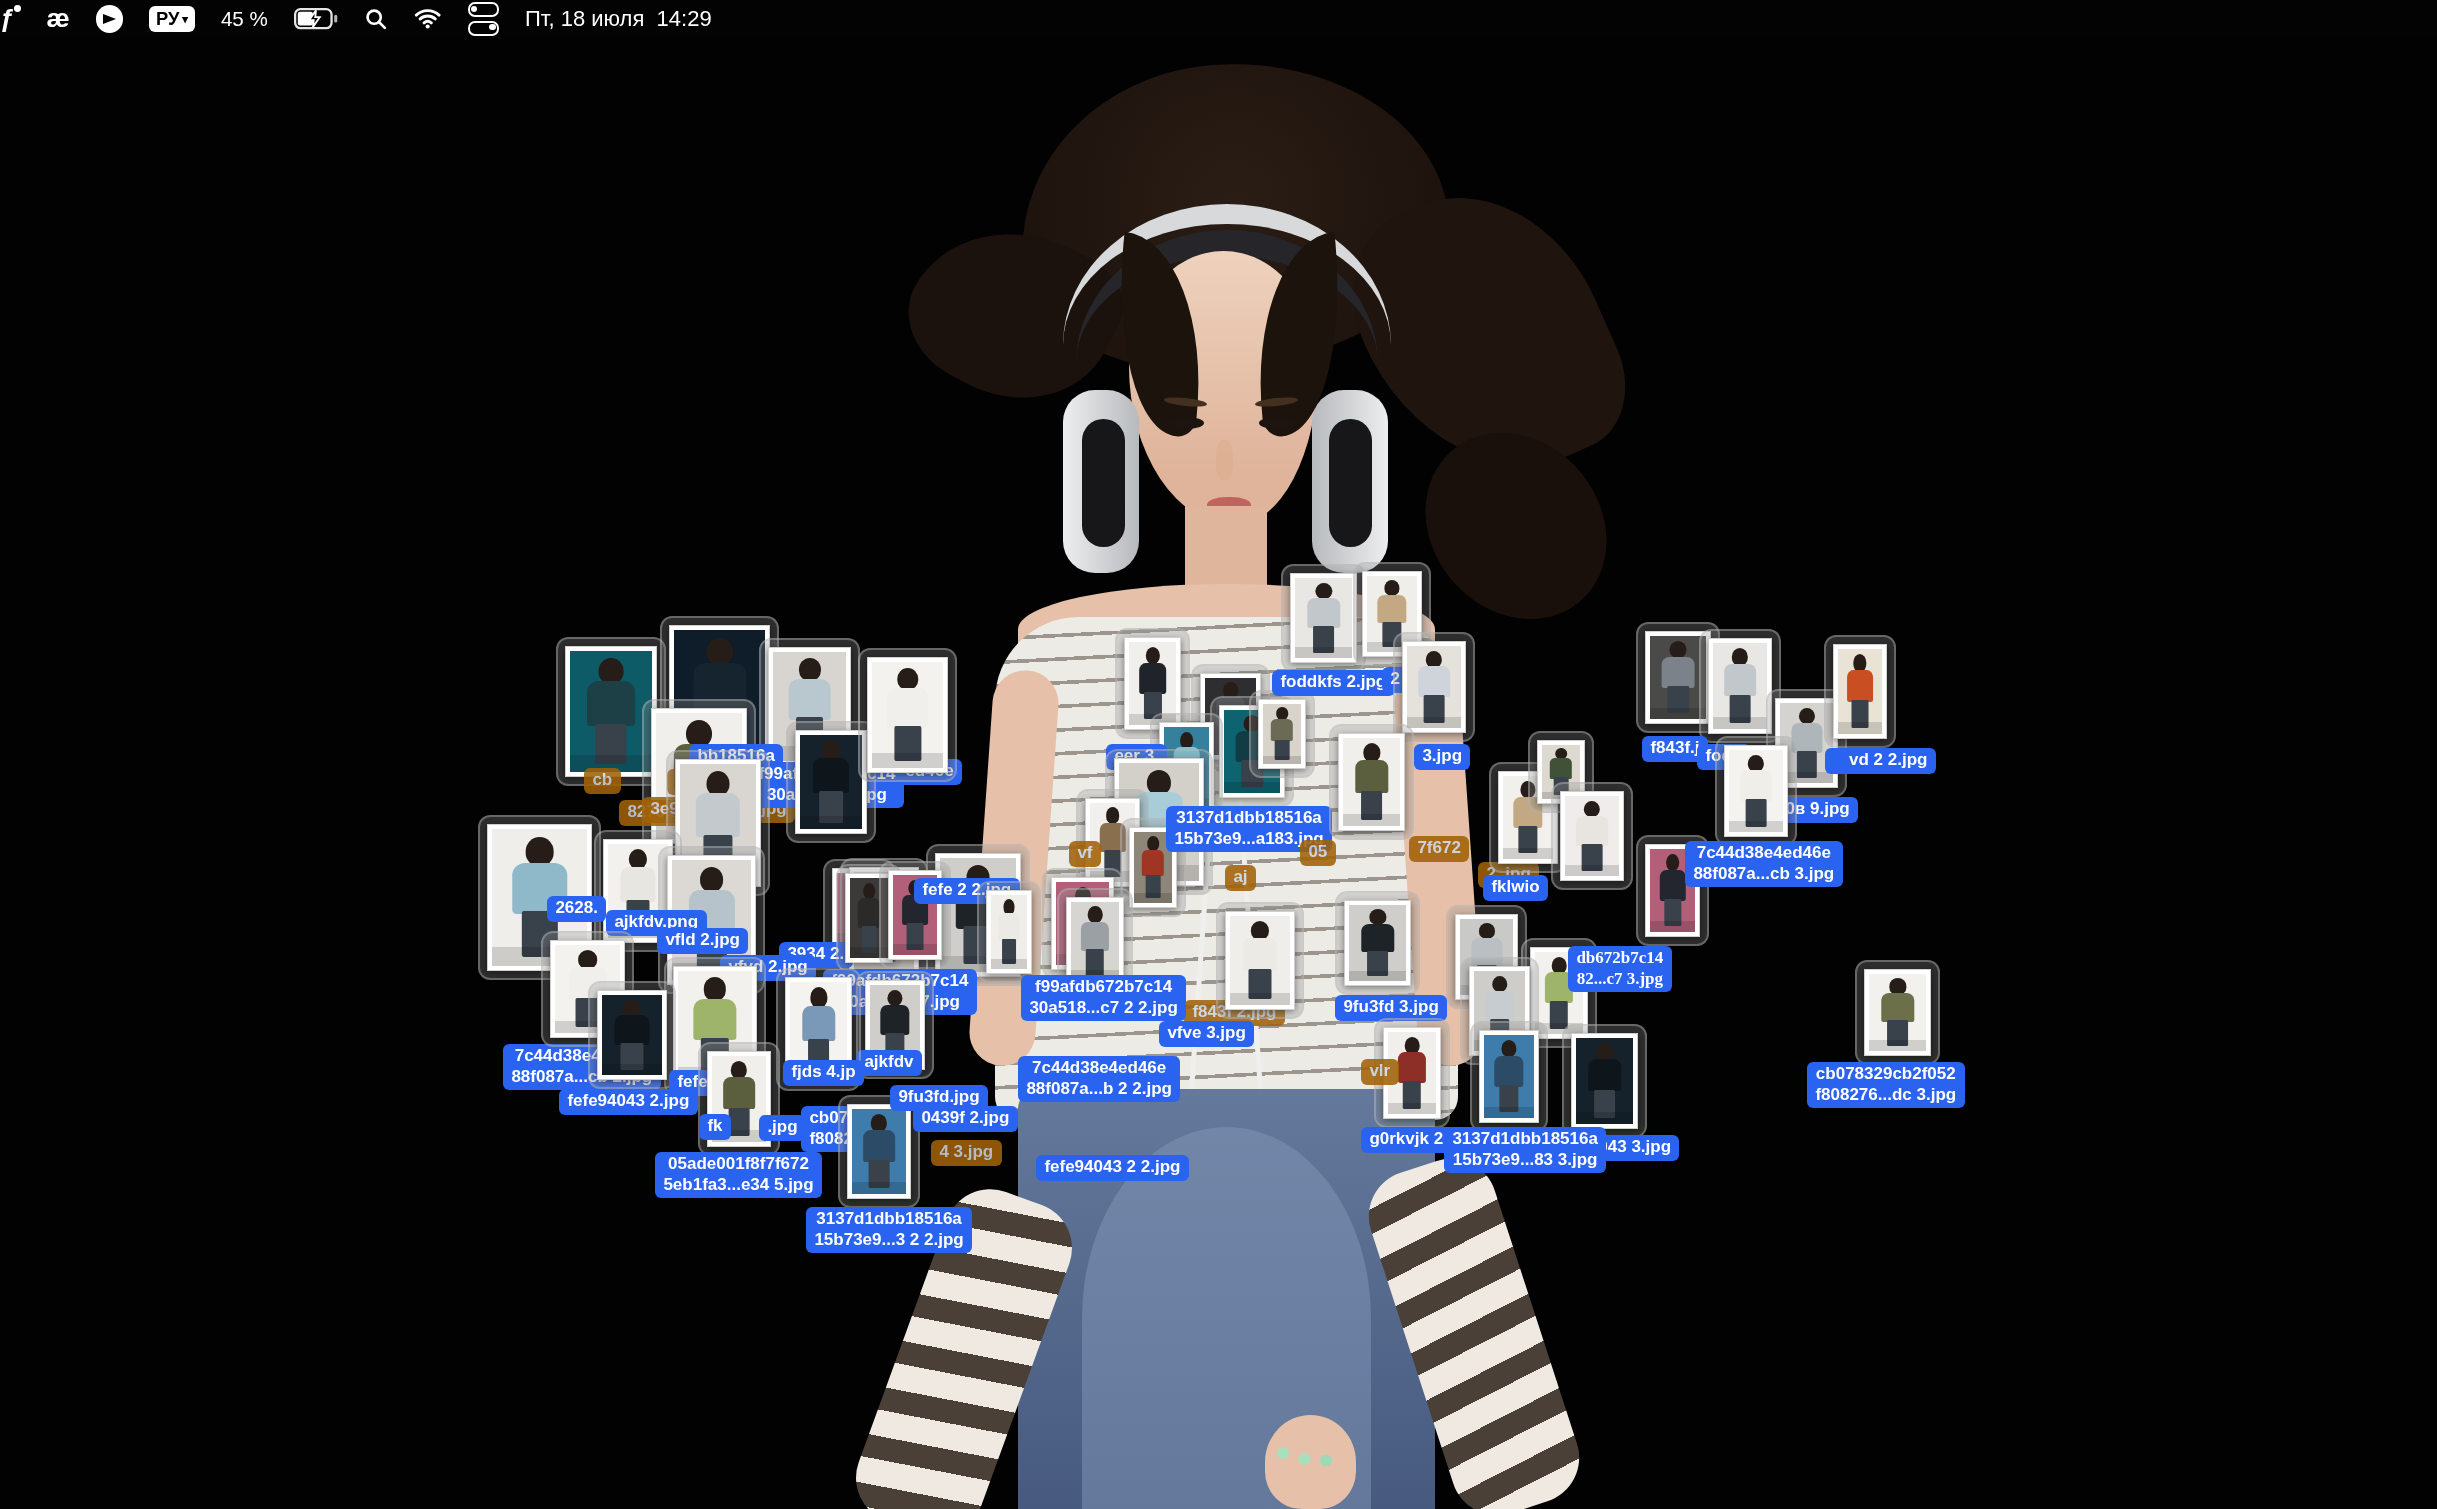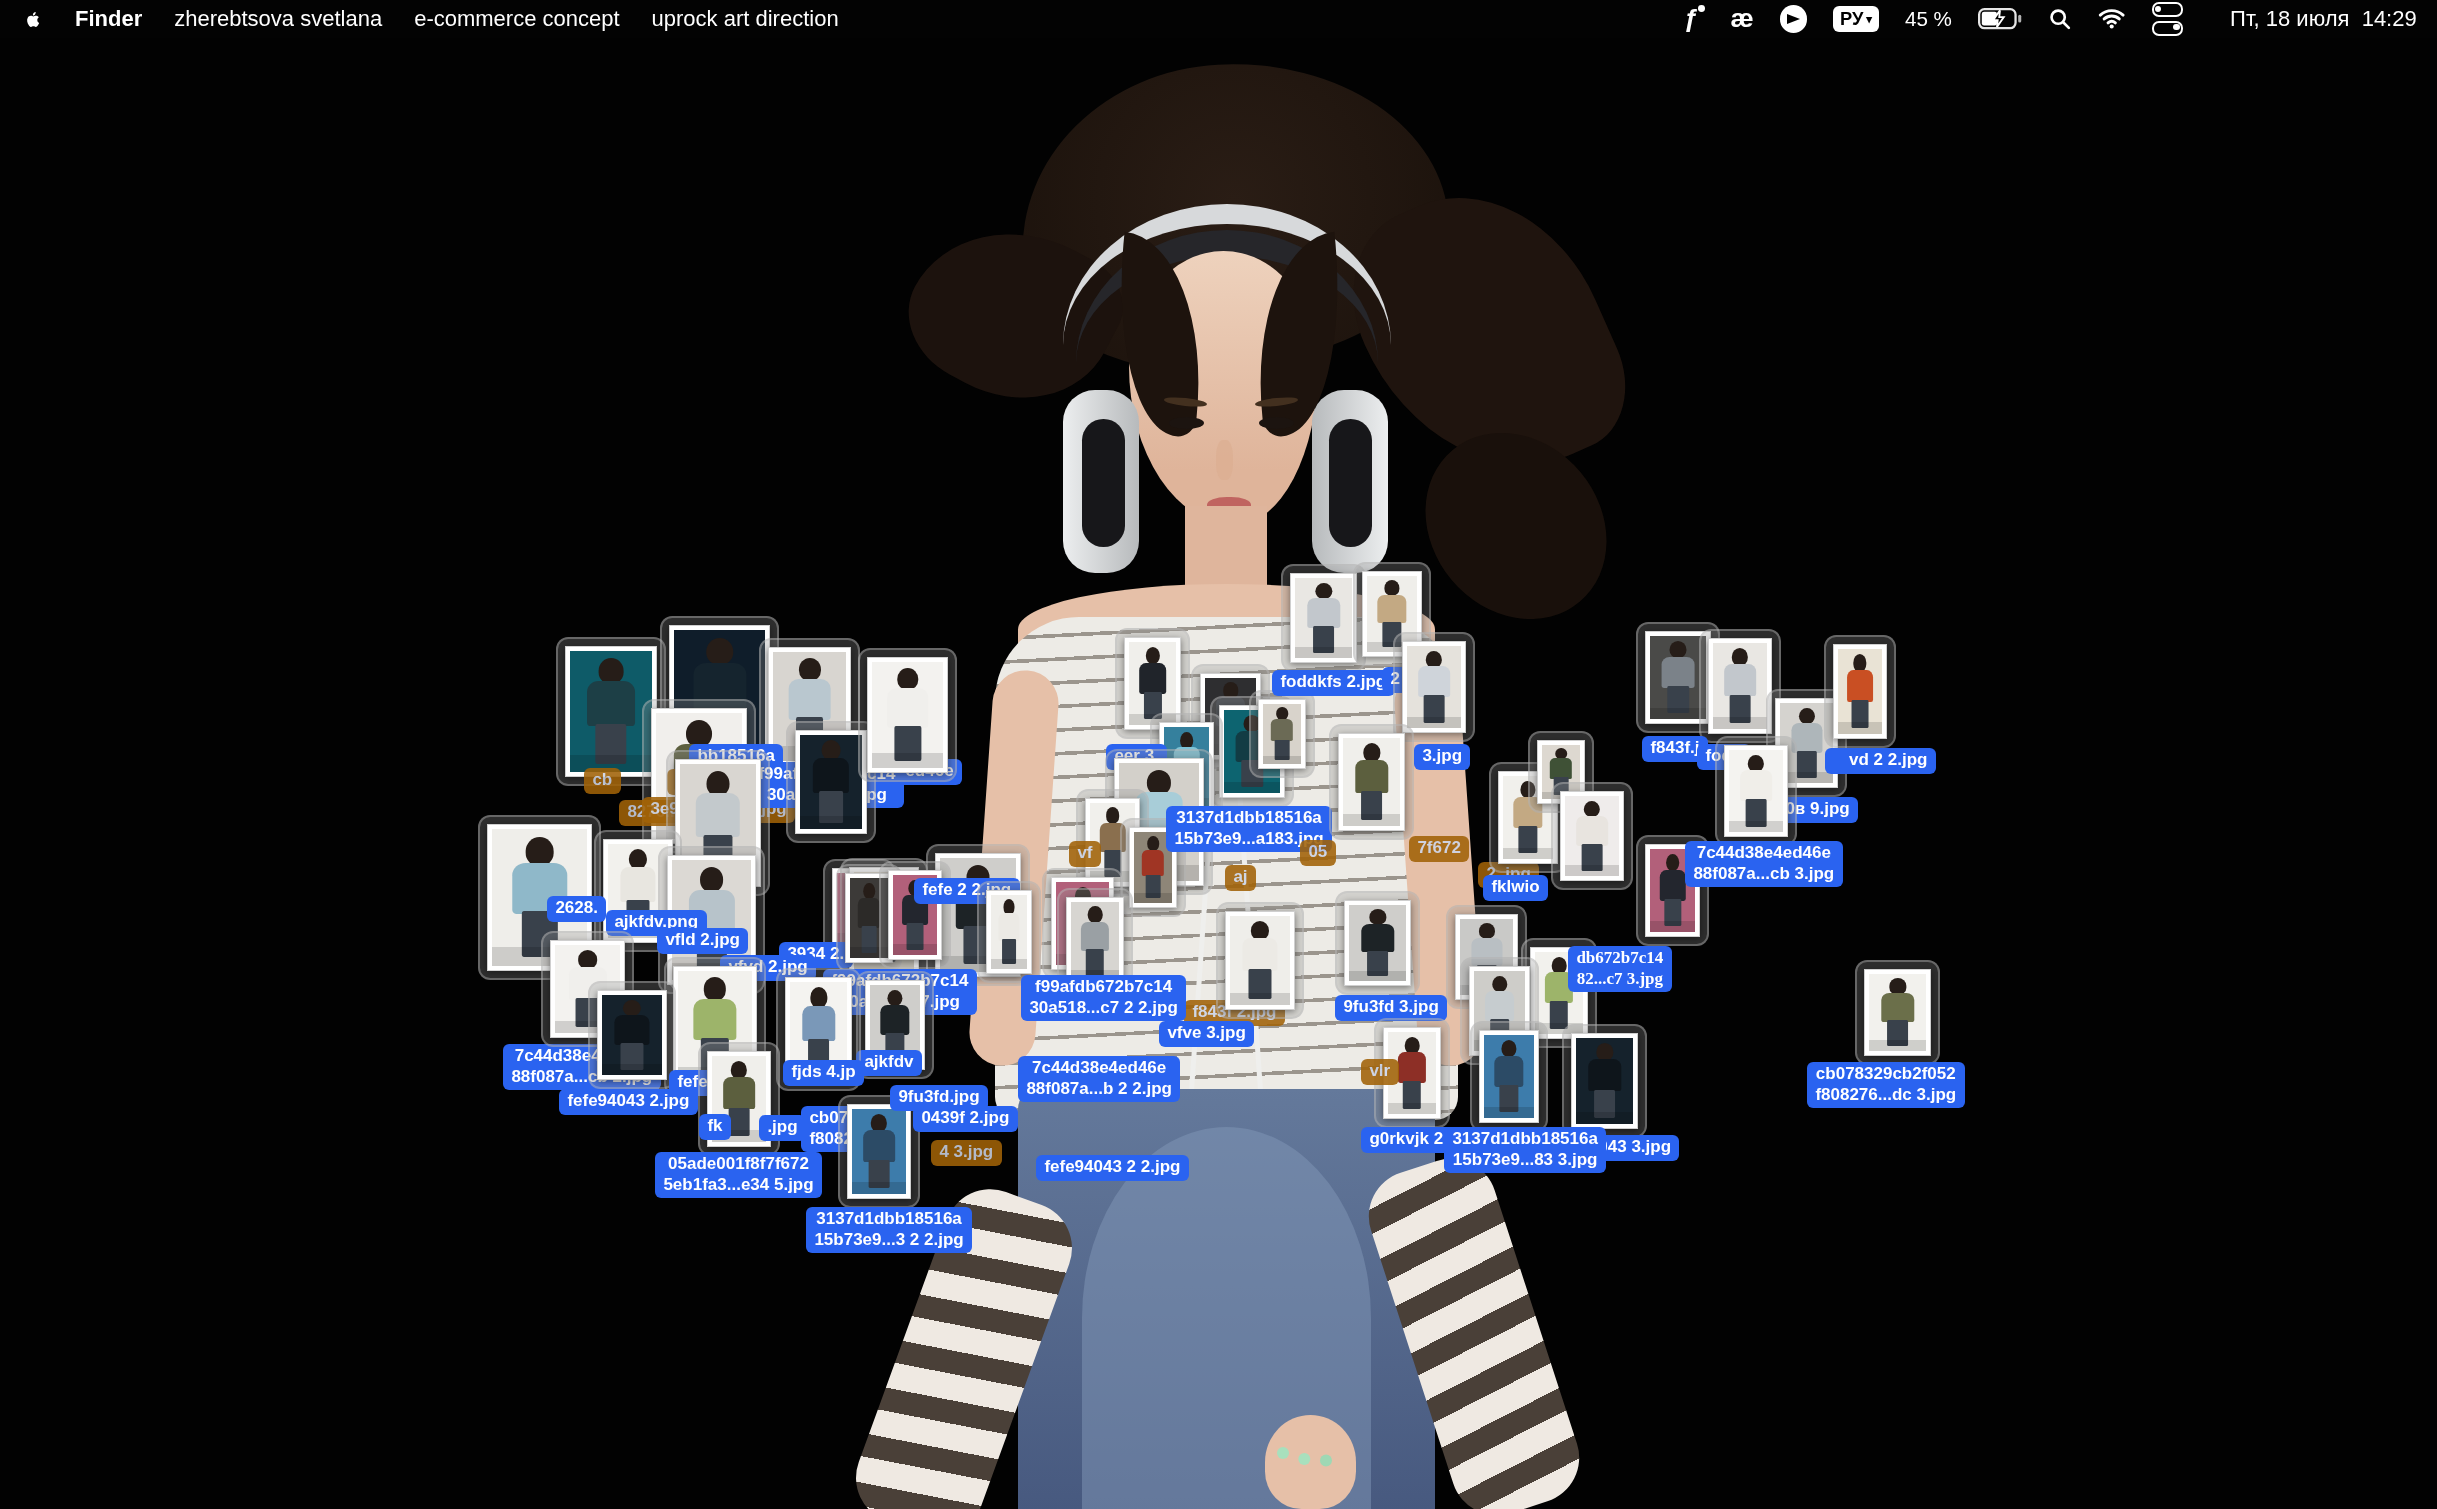--- a/index.html
+++ b/index.html
@@ -24,21 +24,21 @@
   .lang{background:#fff;color:#000;font-weight:700;font-size:18.3px;border-radius:6.1px;
         padding:2.3px 6.9px;display:inline-flex;align-items:center;gap:3px;}
   .lang .caret{font-size:11.4px;}
   .pct{font-size:20.6px;}
   .batt svg{display:block;}
   .mag svg,.wifi svg{display:block;stroke:#fff;fill:none;stroke-width:2.6;stroke-linecap:round;}
   .cc{display:inline-flex;flex-direction:column;gap:3.8px;}
   .cc .pill{width:27.4px;height:10.7px;border:2.3px solid #fff;border-radius:6.9px;position:relative;}
   .cc .pill:after{content:"";position:absolute;top:1.1px;width:6.1px;height:6.1px;border-radius:50%;background:#fff;}
   .cc .p1:after{left:1.5px;} .cc .p2:after{right:1.5px;}
-  .clock{font-size:22px;white-space:pre;margin-left:21px;}
+  .clock{font-size:22px;white-space:pre;}
 
   
   .wp{position:absolute;}
   #wallpaper{position:absolute;inset:0;z-index:1;pointer-events:none;}
 
   
   #icons{position:absolute;inset:0;z-index:5;}
   .dicon{position:absolute;background:rgba(150,150,150,.30);border:2.3px solid rgba(190,190,190,.40);
          border-radius:12.2px;box-sizing:border-box;padding:6.9px;}
   .frame{display:block;width:100%;height:100%;background:#fff;padding:3.8px;box-sizing:border-box;
@@ -657,31 +657,20 @@
             <span class="p-torso" style="background:#6b6f4a"></span>
             <span class="p-legs"></span>
           </span>
         </span>
       </div>
       <div class="flabel" style="left: 1807px; top: 1062px;">cb078329cb2f052
 f808276...dc 3.jpg</div>
     </div>
 
   <div id="menubar">
-    <div class="mb-left">
-      <span class="apple">
-        <svg viewBox="0 0 24 26">
-            <path d="M17.1 13.6c0-2.2 1.8-3.3 1.9-3.4-1-1.5-2.6-1.7-3.2-1.7-1.4-.1-2.7.8-3.4.8-.7 0-1.8-.8-3-.8-1.5 0-2.9.9-3.7 2.3-1.6 2.7-.4 6.7 1.1 8.9.7 1.1 1.6 2.3 2.8 2.2 1.1 0 1.5-.7 2.9-.7s1.7.7 2.9.7c1.2 0 2-1.1 2.7-2.2.9-1.2 1.2-2.4 1.2-2.5 0 0-2.2-.9-2.2-3.6zM14.4 6.9c.6-.8 1-1.8.9-2.9-.9 0-1.9.6-2.6 1.3-.6.7-1 1.7-.9 2.8 1 .1 2-.5 2.6-1.2z"></path>
-          </svg>
-      </span>
-      <span class="mb-app">Finder</span>
-      <span class="mb-item">zherebtsova svetlana</span>
-      <span class="mb-item">e-commerce concept</span>
-      <span class="mb-item">uprock art direction</span>
-    </div>
     <div class="mb-right">
       <span class="mb-ic squig">ƒ<i class="dot"></i></span>
       <span class="mb-ic ae">æ</span>
       <span class="mb-ic">
           <span class="tg"></span>
         </span>
       <span class="lang">
         <span>РУ</span>
           <span class="caret">▾</span>
       </span>

